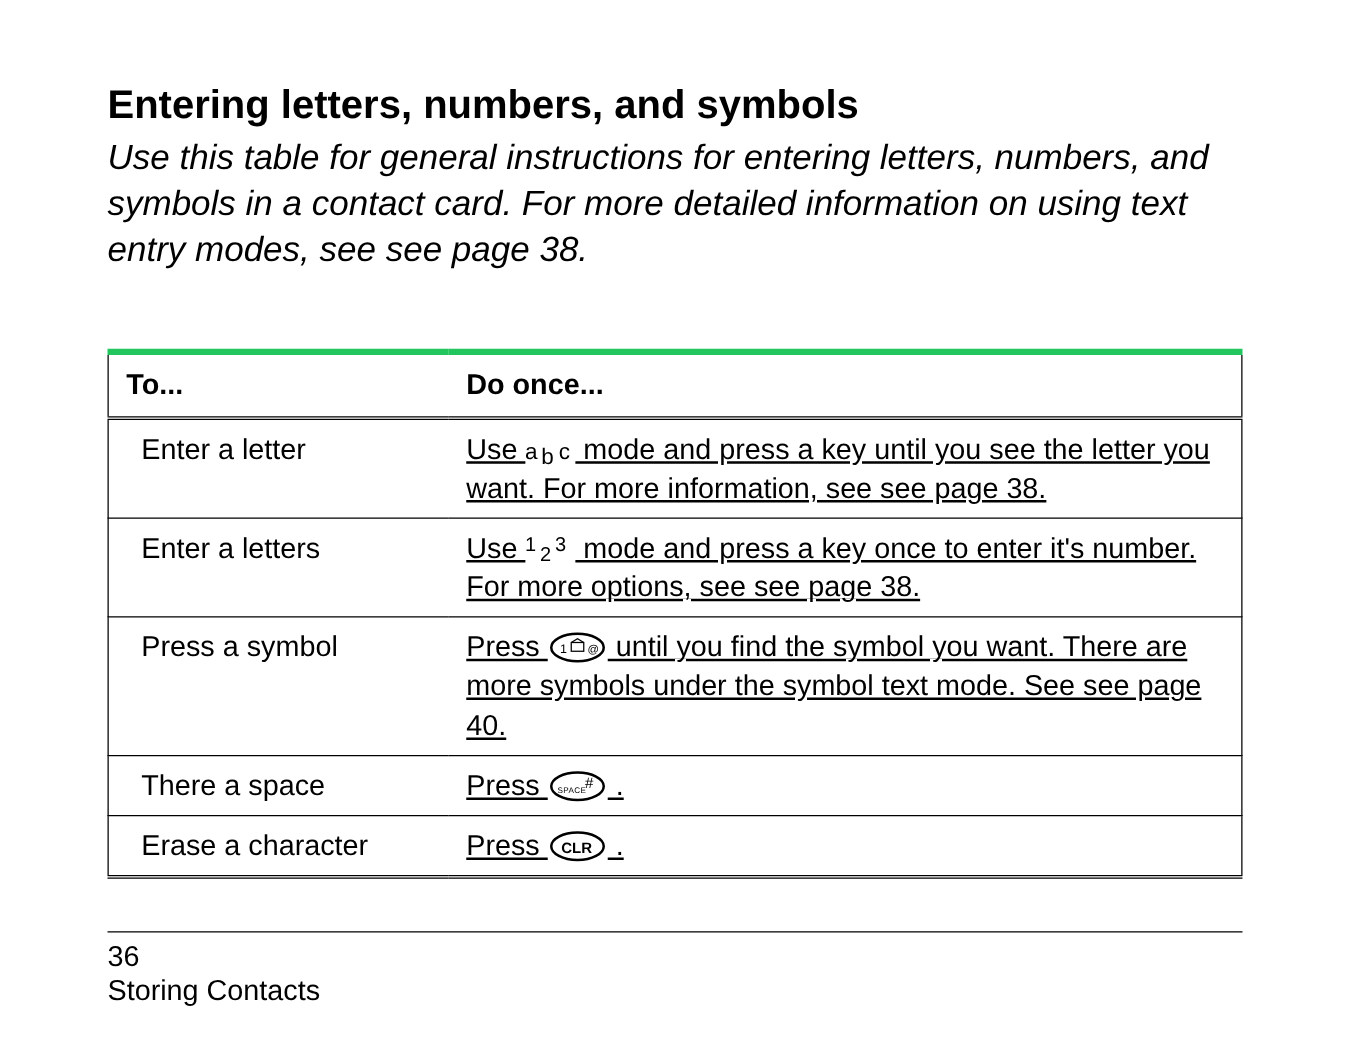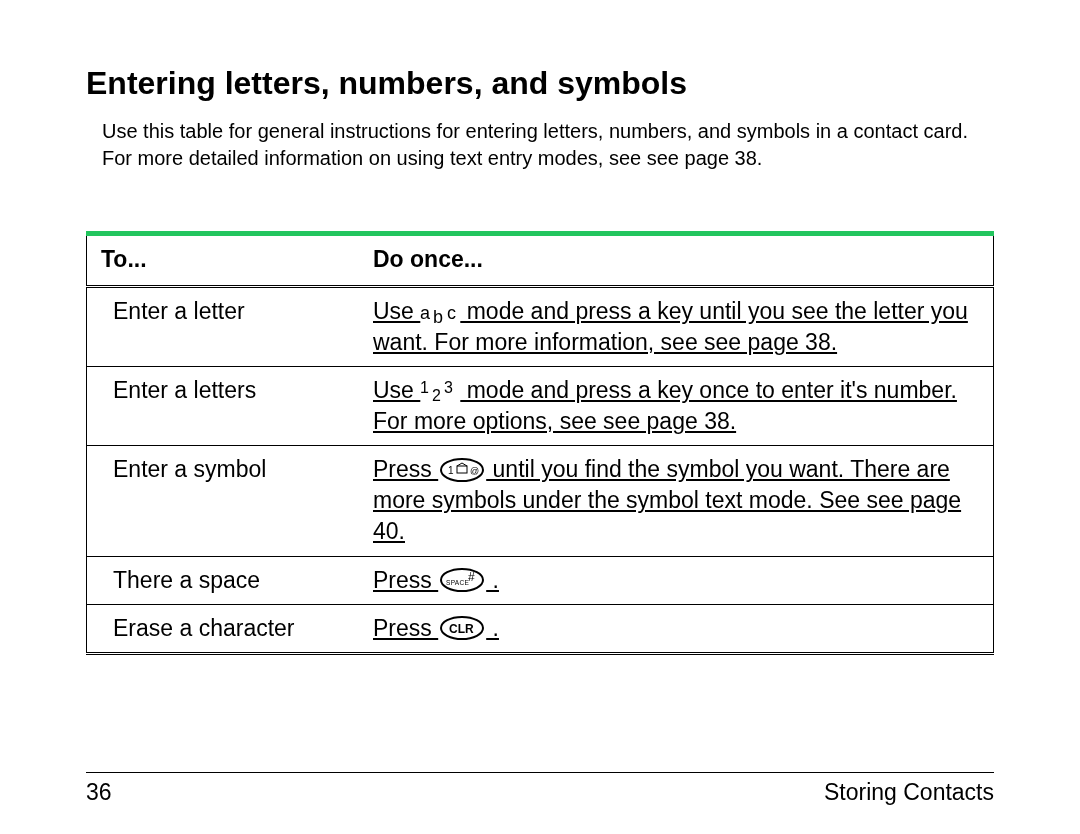--- a/index.html
+++ b/index.html
@@ -16,23 +16,24 @@
     padding: 64px 86px 38px 86px;
     position: relative;
   }
   h1.heading {
     font-size: 32px;
     font-weight: 700;
     margin: 0 0 6px 0;
     line-height: 1.2;
   }
   p.intro {
-    font-size: 20px;
-    margin: 16px;
+    font-size: 28px;
+    margin: 0;
     line-height: 1.32;
+    font-style: italic;
   }
   table.instr {
     width: 100%;
     border-collapse: collapse;
     margin-top: 60px;
     font-size: 23px;
   }
   table.instr thead th {
     text-align: left;
     font-weight: 700;
@@ -81,20 +82,21 @@
   .footer {
     position: absolute;
     left: 86px;
     right: 86px;
     bottom: 28px;
     border-top: 1px solid #000;
     padding-top: 6px;
     font-size: 23px;
     display: flex;
     justify-content: space-between;
+    flex-direction: column;
   }
 </style>
 </head>
 <body>
 
 <div class="page">
 
   <h1 class="heading">Entering letters, numbers, and symbols</h1>
 
   <p class="intro">Use this table for general instructions for entering letters, numbers, and symbols in a contact card. For more detailed information on using text entry modes, see see page 38.</p>
@@ -124,21 +126,21 @@
         <td>
           <span>Use </span><svg class="modeicon" viewBox="0 0 40 26">
               <text x="0" y="14" font-size="16" font-family="sans-serif">1</text>
               <text x="12" y="22" font-size="16" font-family="sans-serif">2</text>
               <text x="24" y="14" font-size="16" font-family="sans-serif">3</text>
             </svg><span> mode and press a key once to enter it's number. For more options, see see page 38.</span>
         </td>
       </tr>
 
       <tr>
-        <td>Enter a symbol</td>
+        <td>Press a symbol</td>
         <td>
           <span>Press </span><svg class="key" viewBox="0 0 44 26">
               <ellipse cx="22" cy="13" rx="21" ry="11" fill="none" stroke="#000" stroke-width="2"></ellipse>
               <text x="8" y="17" font-size="10" font-family="sans-serif">1</text>
               <rect x="17" y="9" width="10" height="7" fill="none" stroke="#000" stroke-width="1"></rect>
               <path d="M17 9 L22 6 L27 9" fill="none" stroke="#000" stroke-width="1"></path>
               <text x="30" y="17" font-size="9" font-family="sans-serif">@</text>
             </svg><span> until you find the symbol you want. There are more symbols under the symbol text mode. See see page 40.</span>
         </td>
       </tr>

